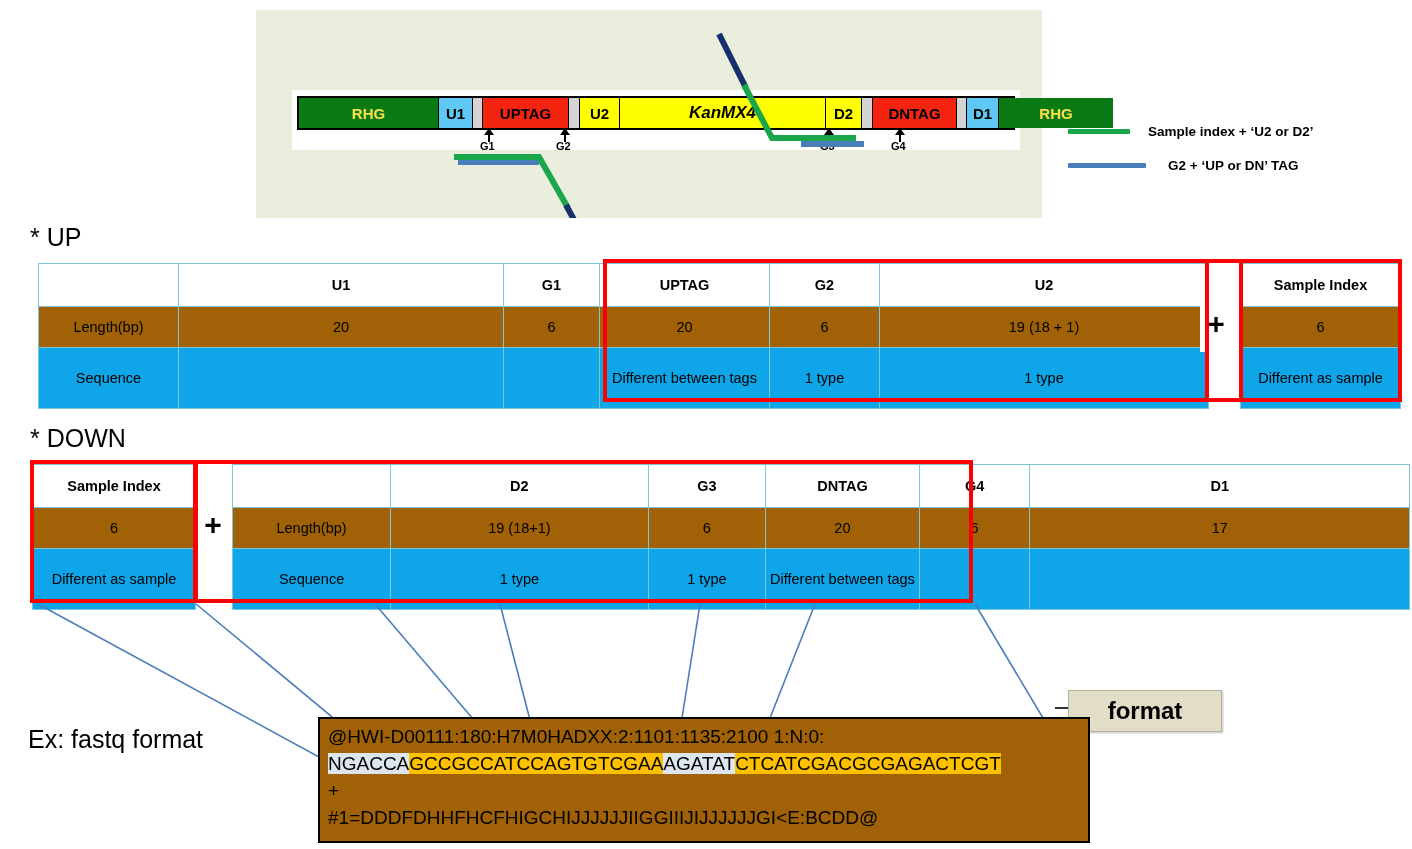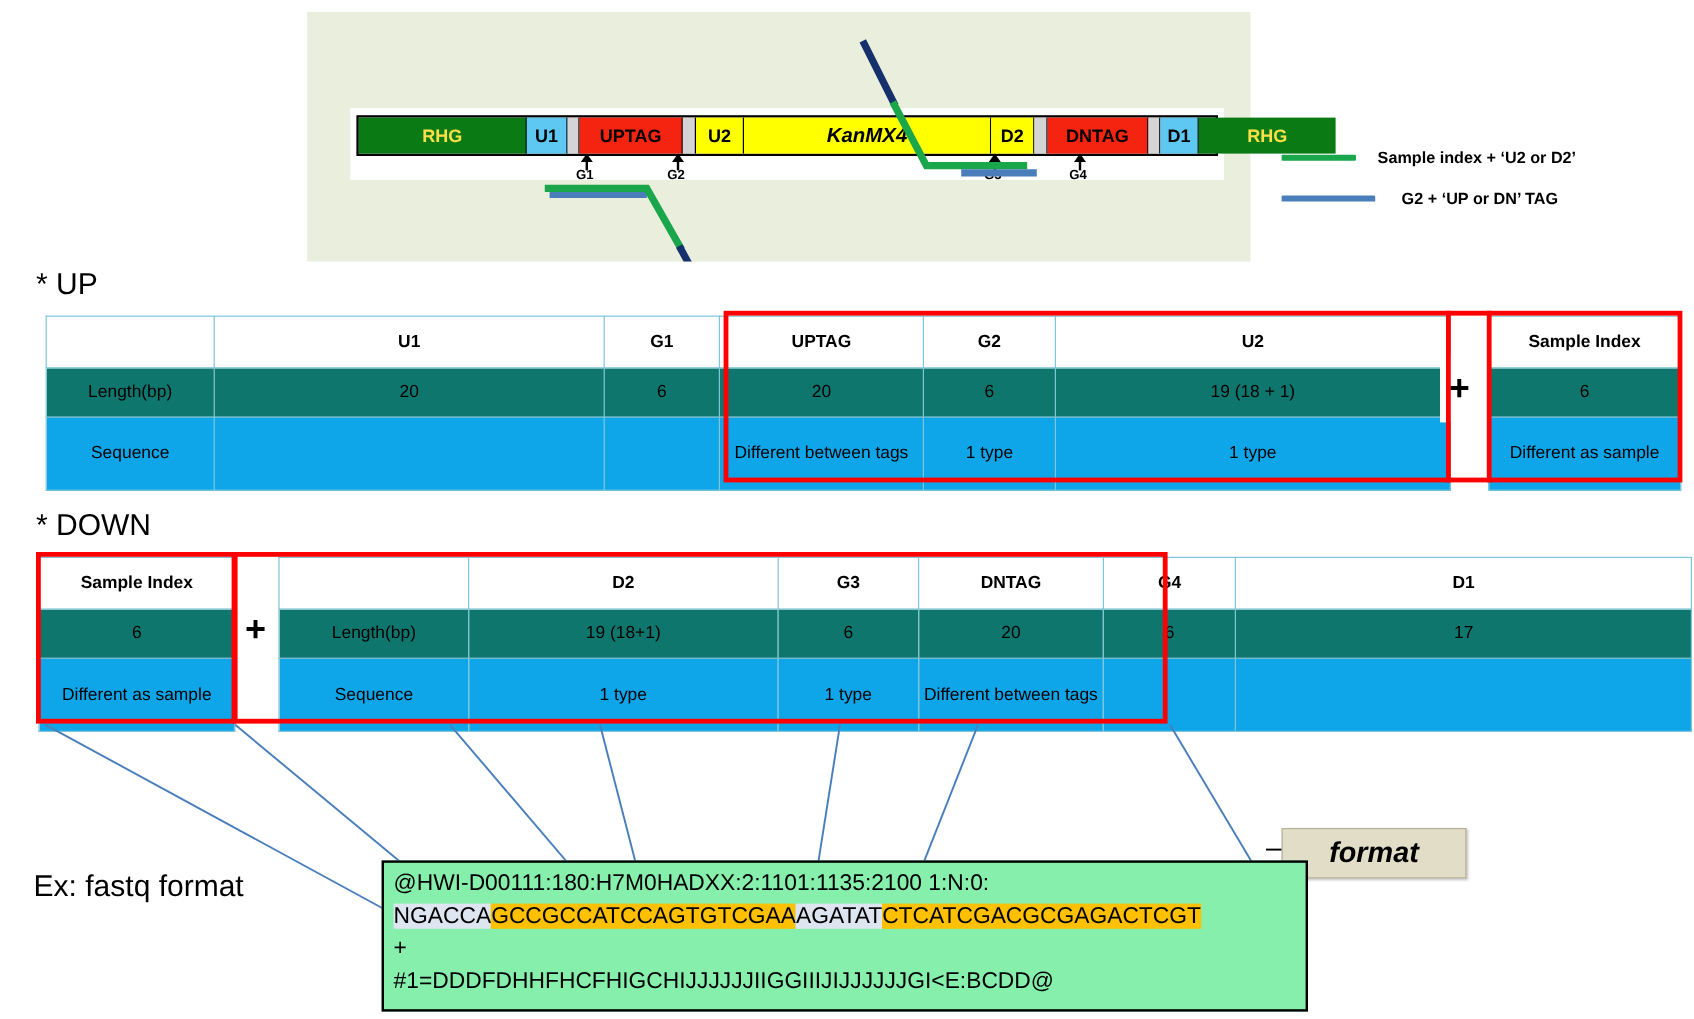--- a/index.html
+++ b/index.html
@@ -62,55 +62,55 @@
     background:#ffffff;
   }
   table.grid td{
     border:1px solid #7ec5d8;
     text-align:center;
     vertical-align:middle;
     padding:2px 3px;
     line-height:1.15;
   }
   tr.hdr td{font-weight:bold;height:38px;background:#ffffff;}
-  tr.len td{height:36px;background:#0f766e;}
+  tr.len td{height:36px;background:#a16207;}
   tr.seq td{height:56px;background:#0ea5e9;}
 
   .plus{
     font-size:30px;font-weight:bold;text-align:center;
     display:flex;align-items:center;justify-content:center;
     background:#ffffff;
   }
 
   .redbox{
     position:absolute;
     border:4px solid #ff0000;
     box-sizing:border-box;
     pointer-events:none;
   }
 
   
   #fastq-box{
     left:318px;top:717px;width:772px;height:126px;
-    border:2px solid #000;box-sizing:border-box;background:#86efac;
+    border:2px solid #000;box-sizing:border-box;background:#a16207;
     padding:4px 6px 0 8px;
     font-size:19px;
     line-height:27px;
     white-space:nowrap;
   }
   .hl-blue{background:#dce5f0;}
   .hl-orange{background:#ffc000;}
 
   #format-badge{
     left:1068px;top:690px;width:152px;height:40px;
     background:#e2ddc6;
     border:1px solid #b8b39c;
     box-shadow:1px 1px 2px rgba(0,0,0,.25);
     display:flex;align-items:center;justify-content:center;
-    font-size:24px;font-weight:bold;color:#000;font-style:italic;
+    font-size:24px;font-weight:bold;color:#000;
   }
   #ex-label{
     left:28px;top:722px;width:290px;
     font-size:25px;line-height:34px;color:#000;
   }
   #ex-label .l2{display:block;text-align:center;padding-left:30px;}
 
   svg.overlay{position:absolute;left:0;top:0;width:1412px;height:849px;pointer-events:none;}
 </style>
 </head>

